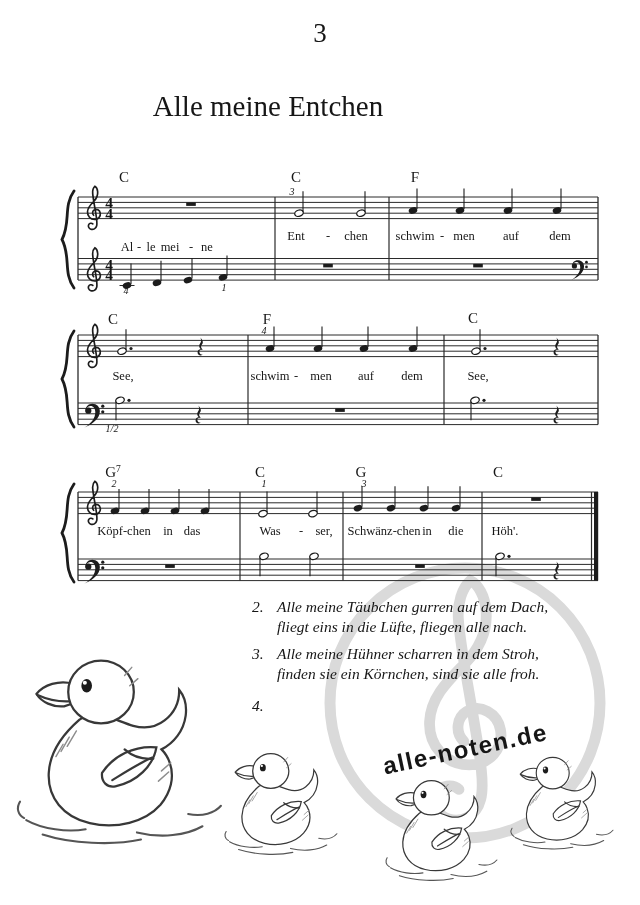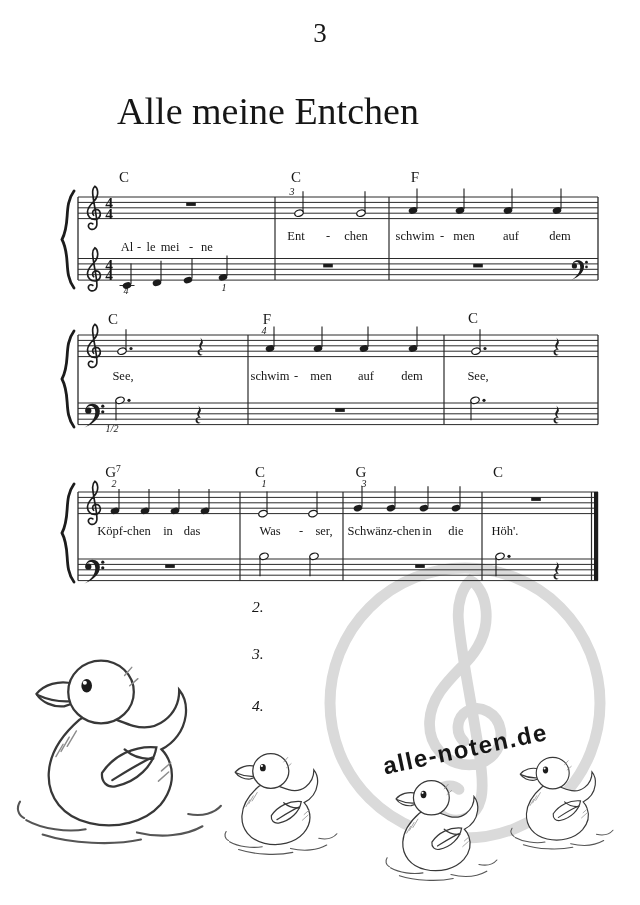--- a/index.html
+++ b/index.html
@@ -2,21 +2,21 @@
 <html><head>
 <meta charset="utf-8">
 <style>
   html,body{margin:0;padding:0;background:#e8e8e8;}
   .page{position:relative;width:640px;height:905px;background:#ffffff;margin:0 auto;
         font-family:"Liberation Serif",serif;color:#161616;overflow:hidden;}
   .layer{position:absolute;left:0;top:0;width:640px;height:905px;}
   .page-number{position:absolute;left:0;top:20px;width:640px;text-align:center;
                font-size:27px;line-height:1;}
   .song-title{position:absolute;left:0;top:92px;width:536px;text-align:center;
-              font-size:38px;line-height:1;}
+              font-size:29px;line-height:1;}
   .verses{position:absolute;left:252px;top:597px;width:345px;font-style:italic;
           font-size:15.5px;line-height:19.5px;}
   .verse{position:absolute;display:flex;width:345px;}
   .verse.v2{top:0;}
   .verse.v3{top:47px;}
   .verse.v4{top:99px;}
   .vnum{flex:0 0 25px;}
   svg text{fill:#161616;}
 </style>
 </head>
@@ -240,23 +240,27 @@
         <text x="505" y="535" font-size="12.5" text-anchor="middle" font-family="Liberation Serif, serif" fill="#1c1c1c">Höh'.</text>
         <text x="114" y="487" font-size="10" text-anchor="middle" font-family="Liberation Serif, serif" fill="#1c1c1c" font-style="italic">2</text>
         <text x="264" y="487" font-size="10" text-anchor="middle" font-family="Liberation Serif, serif" fill="#1c1c1c" font-style="italic">1</text>
         <text x="364" y="487" font-size="10" text-anchor="middle" font-family="Liberation Serif, serif" fill="#1c1c1c" font-style="italic">3</text>
       </g>
     </svg>
 
   <div class="verses">
     <div class="verse v2">
       <span class="vnum">2.</span>
+      <span class="vtext"><span>Alle meine Täubchen gurren auf dem Dach,</span><br>
+      <span>fliegt eins in die Lüfte, fliegen alle nach.</span></span>
     </div>
     <div class="verse v3">
       <span class="vnum">3.</span>
+      <span class="vtext"><span>Alle meine Hühner scharren in dem Stroh,</span><br>
+      <span>finden sie ein Körnchen, sind sie alle froh.</span></span>
     </div>
     <div class="verse v4">
       <span class="vnum">4.</span>
       <span class="vtext"><br>
       </span>
     </div>
   </div>
 
   <svg class="layer" width="640" height="905" viewBox="0 0 640 905">
     <defs>

